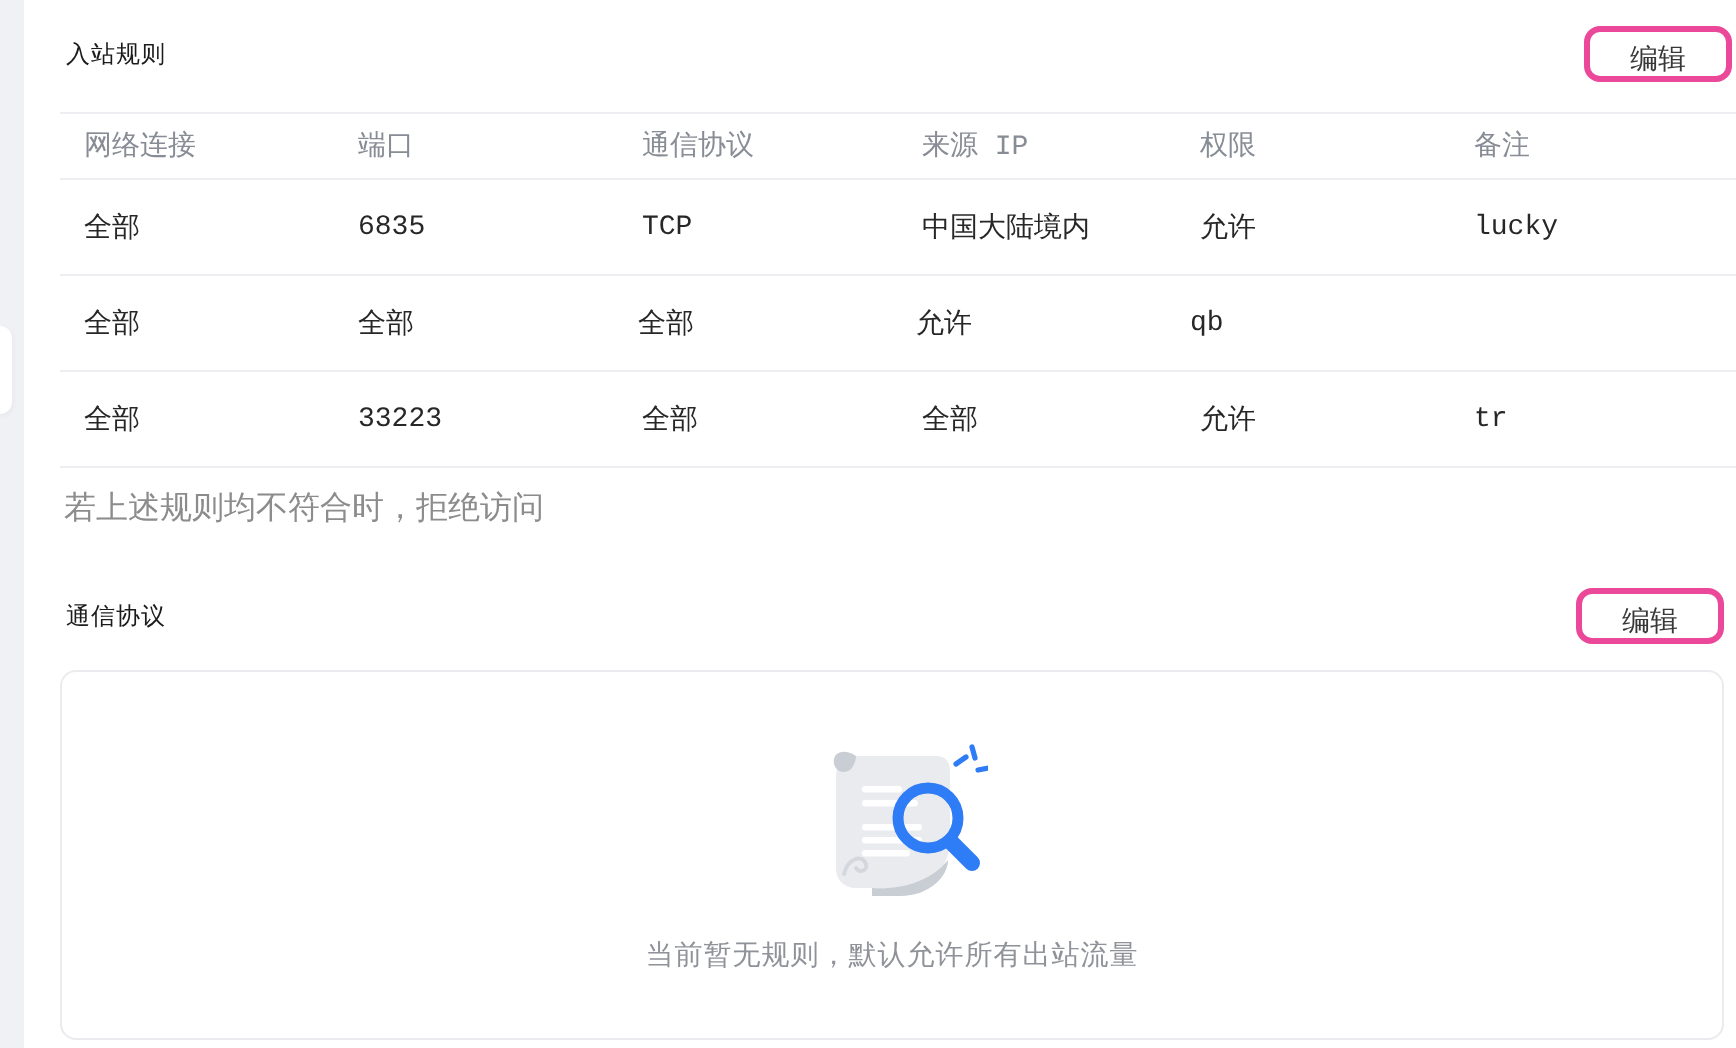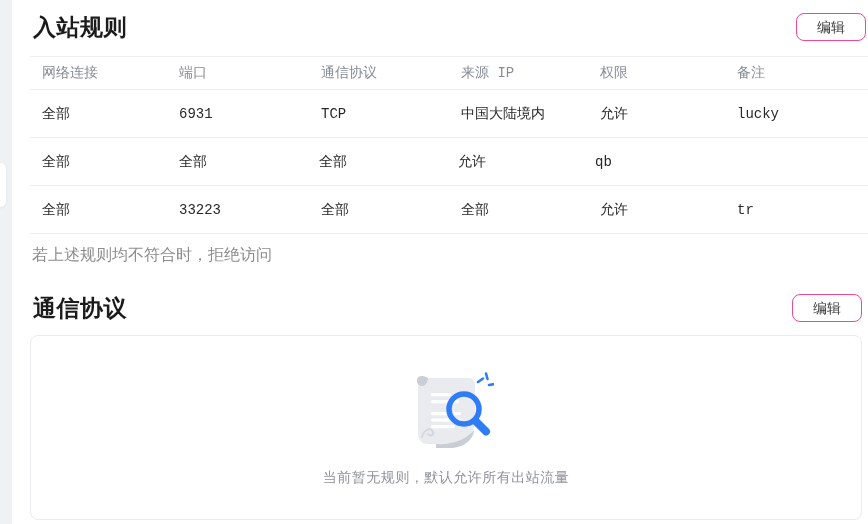--- a/index.html
+++ b/index.html
@@ -10,22 +10,22 @@
   
   .left-strip { position:absolute; left:0; top:0; width:12px; height:524px; background:#f0f1f4; }
   .drawer-handle { position:absolute; left:0; top:163px; width:6px; height:44px; background:#fff;
     border-radius:0 6px 6px 0; box-shadow:0 1px 3px rgba(0,0,0,.06); }
 
   .main { position:absolute; left:12px; top:0; width:856px; height:524px; }
 
   .section-header { display:flex; justify-content:space-between; align-items:center; }
   .sh1 { padding:13px 2px 0 21px; }
   .sh2 { padding:30px 6px 0 21px; }
-  .section-title { font-size:23px; font-weight:bold; color:#1b1b1b; line-height:27px; letter-spacing:.5px; }
-  .edit-btn { height:28px; min-width:70px; padding:0 20px; background:#fff; border:1px solid #ec4899;
+  .section-title { font-size:12px; font-weight:normal; color:#1b1b1b; line-height:27px; letter-spacing:.5px; }
+  .edit-btn { height:28px; min-width:70px; padding:0 20px; background:#fff; border:3px solid #ec4899;
     border-radius:8px; font-size:14px; color:#383838; line-height:26px; text-align:center; cursor:pointer;
     font-family:inherit; }
 
   
   .rule-table { margin:15px 0 0 18px; width:838px; border-top:1px solid #eceef1; }
   .t-row { display:flex; align-items:center; border-bottom:1px solid #eceef1; height:48px; }
   .t-head { height:33px; }
   .t-cell { padding-left:12px; font-size:14px; color:#272727; white-space:nowrap; overflow:hidden;font-family:Liberation Mono, monospace; }
   .t-head .t-cell { color:#878c95; }
   .c0{width:137px;} .c1{width:142px;} .c2{width:140px;} .c3{width:139px;} .c4{width:137px;} .c5{flex:1;}
@@ -58,21 +58,21 @@
         <div class="t-cell c0">网络连接</div>
         <div class="t-cell c1">端口</div>
         <div class="t-cell c2">通信协议</div>
         <div class="t-cell c3">来源 IP</div>
         <div class="t-cell c4">权限</div>
         <div class="t-cell c5">备注</div>
       </div>
 
       <div class="t-row">
         <div class="t-cell c0">全部</div>
-        <div class="t-cell c1">6931</div>
+        <div class="t-cell c1">6835</div>
         <div class="t-cell c2">TCP</div>
         <div class="t-cell c3">中国大陆境内</div>
         <div class="t-cell c4">允许</div>
         <div class="t-cell c5">lucky</div>
       </div>
 
       <div class="t-row">
         <div class="t-cell c0">全部</div>
         <div class="t-cell c2">全部</div>
         <div class="t-cell c3">全部</div>

